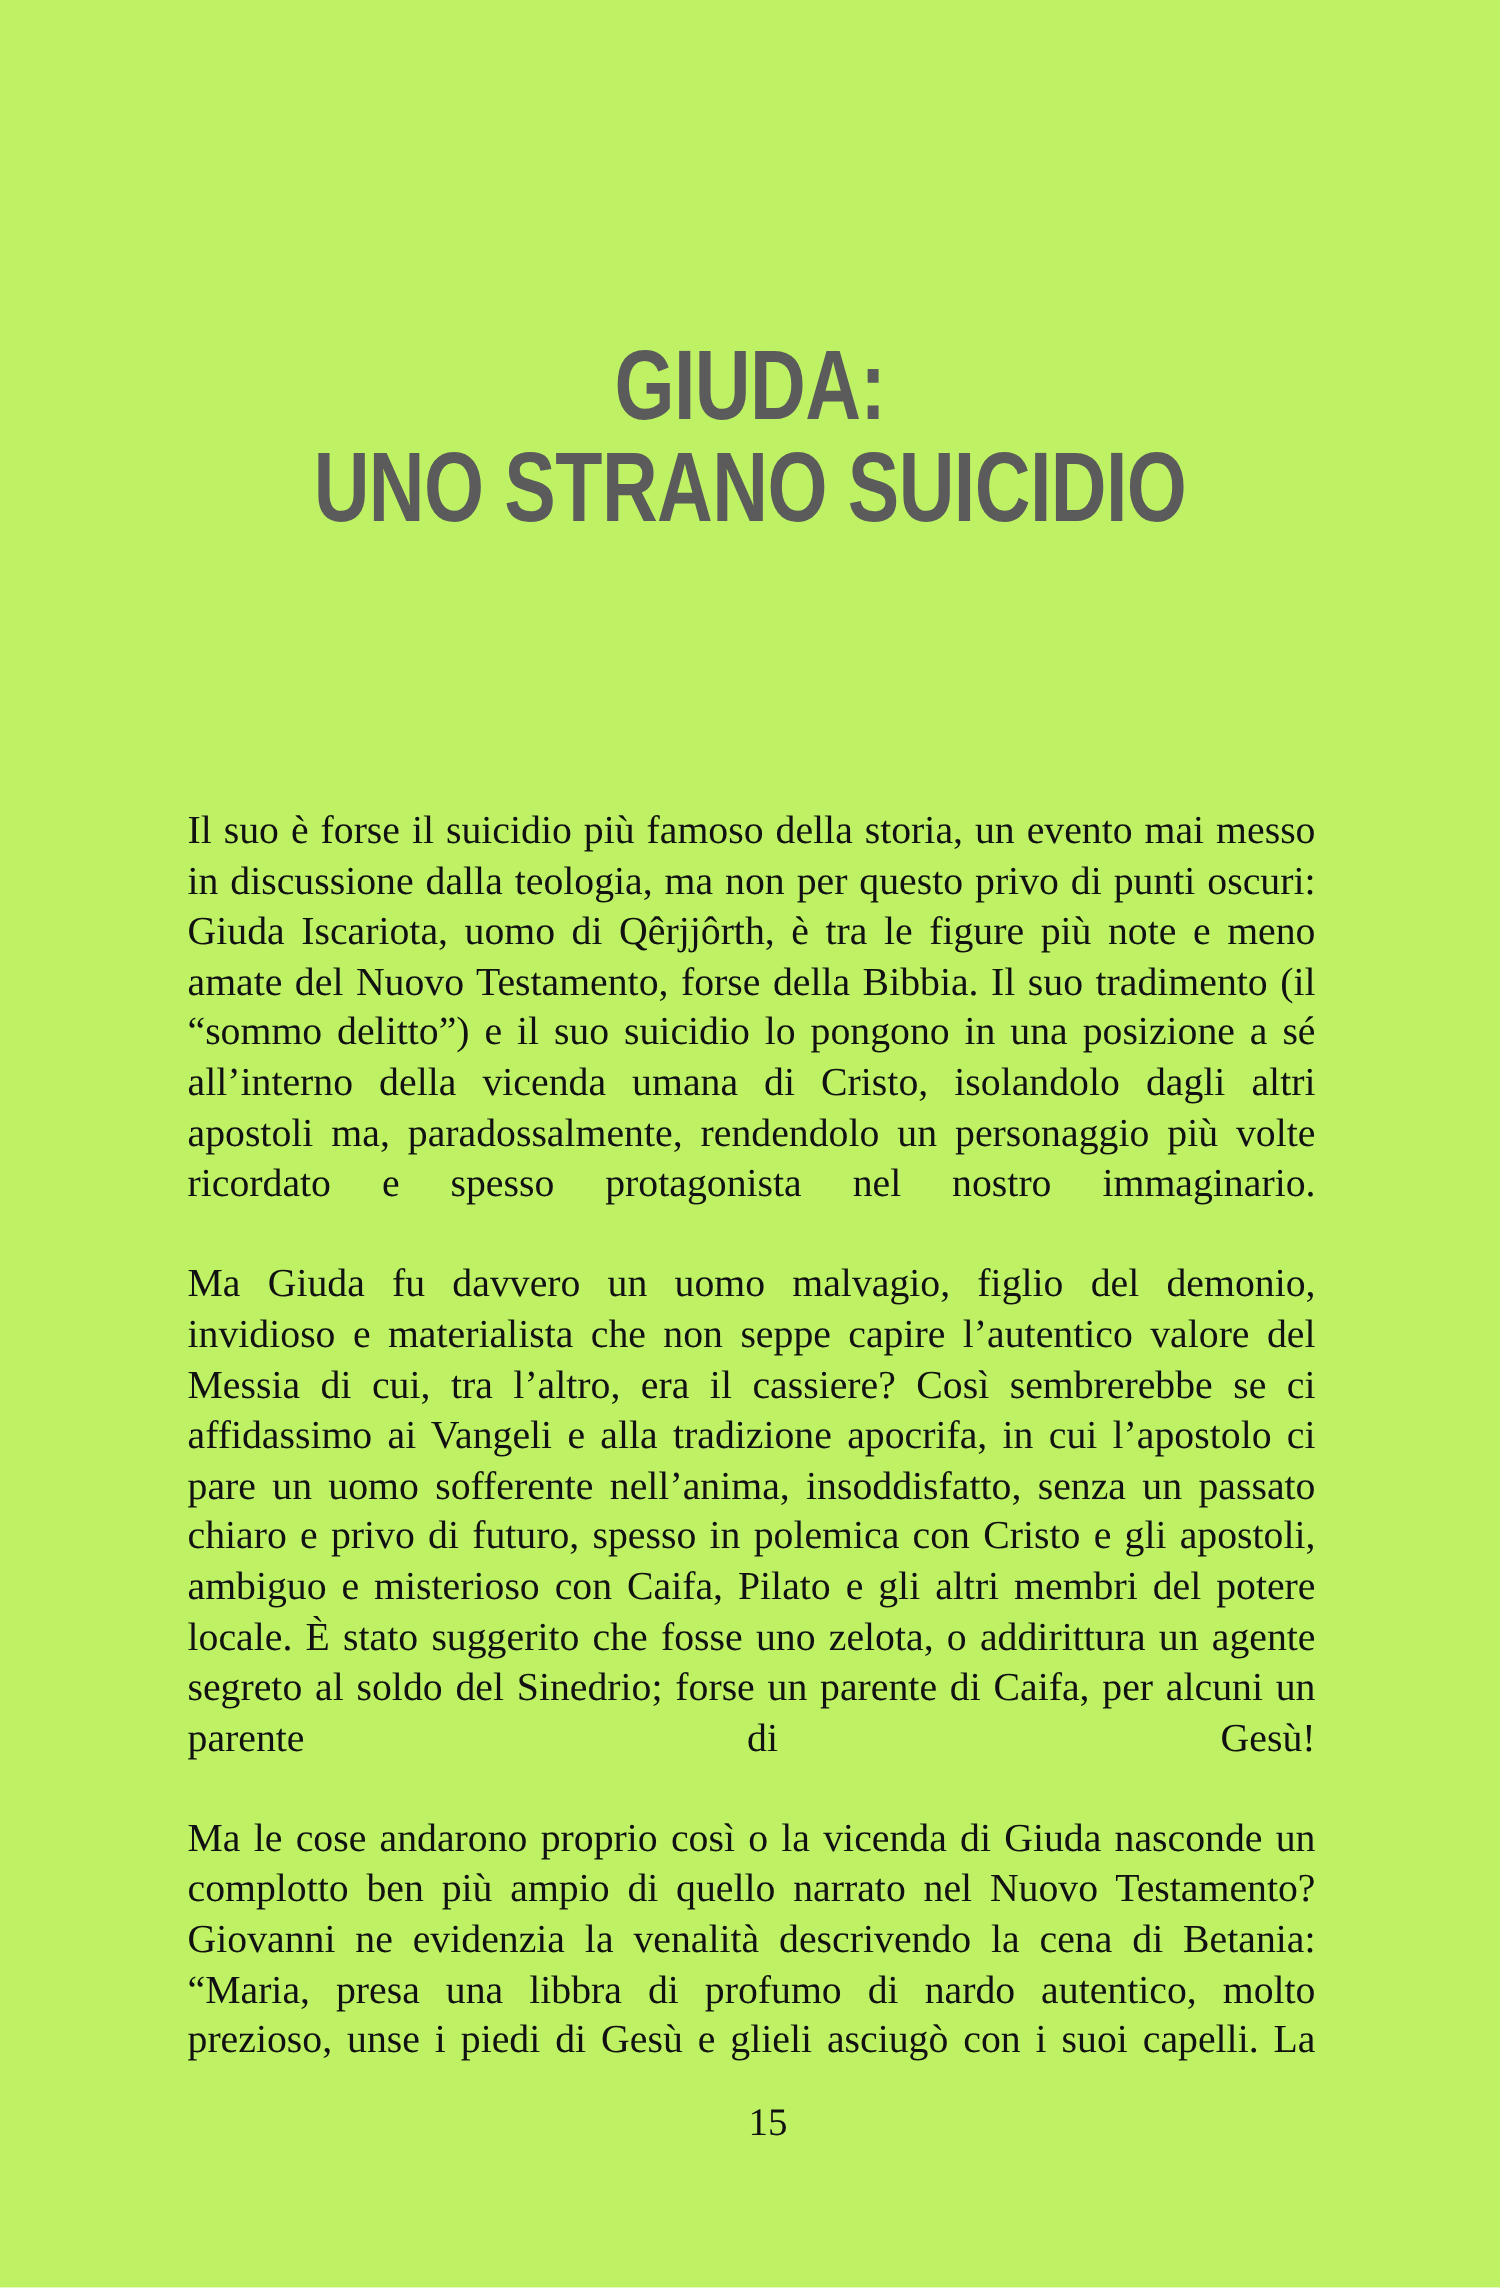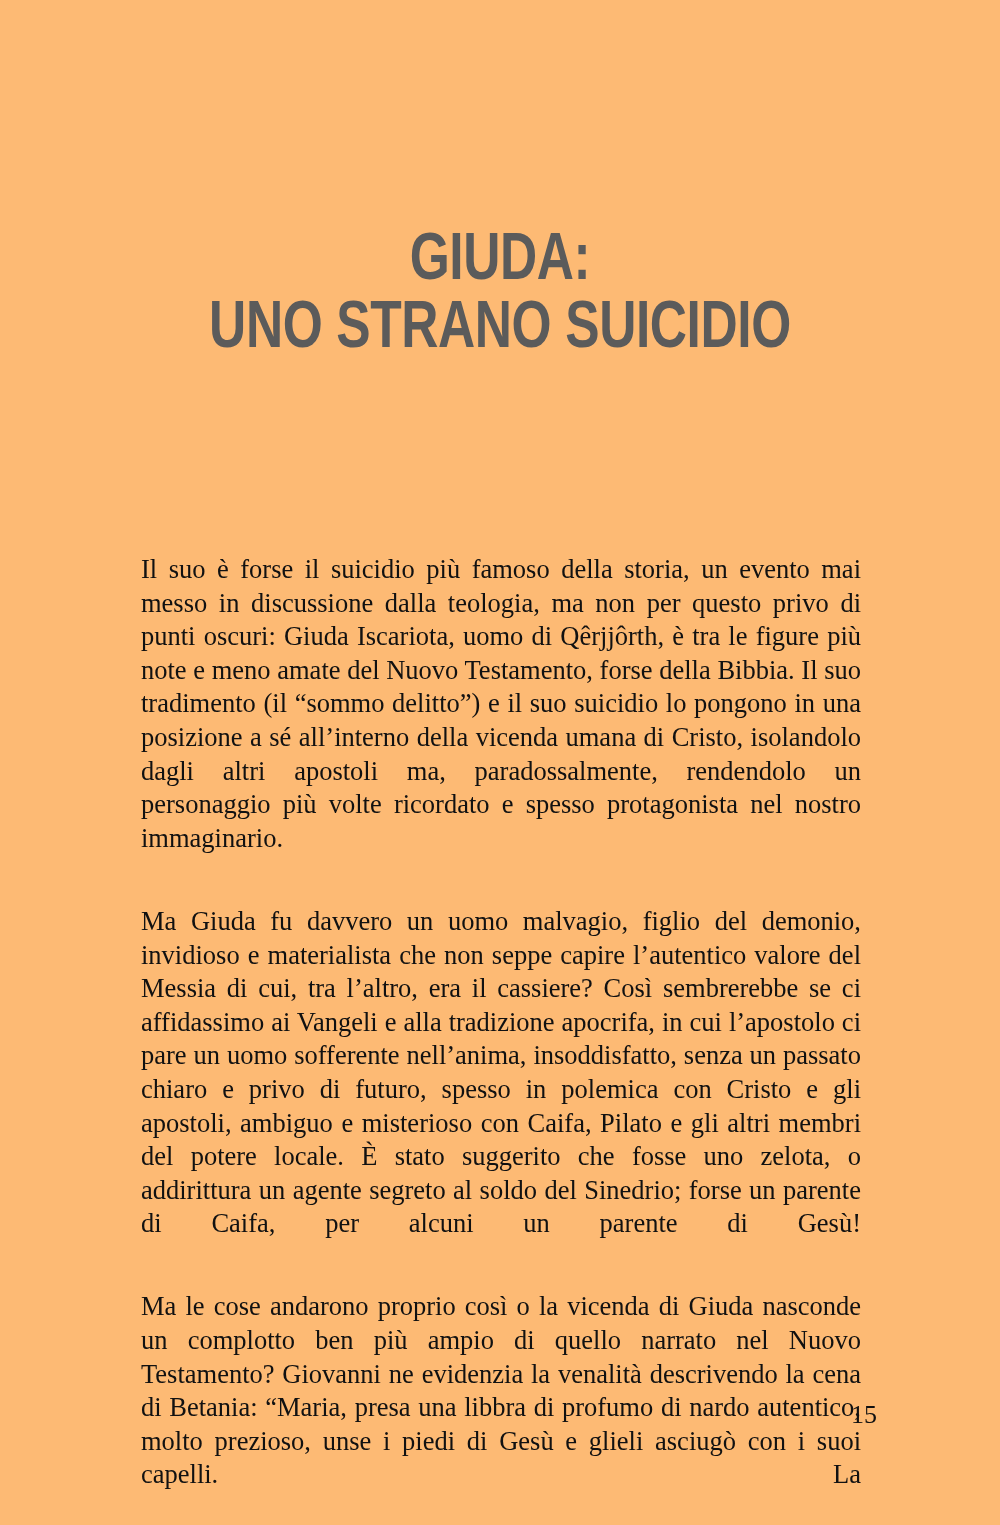--- a/index.html
+++ b/index.html
@@ -11,21 +11,21 @@
   body {
     font-family: "Liberation Serif", "DejaVu Serif", serif;
     color: #000000;
     -webkit-font-smoothing: antialiased;
   }
 
   .page {
     position: relative;
     width: 1000px;
     height: 1525px;
-    background: #fdba74;
+    background: #bef264;
     overflow: hidden;
     box-sizing: border-box;
   }
 
   
   .chapter-title {
     position: absolute;
     left: 125px;
     top: 178px;
     width: 750px;
@@ -62,21 +62,21 @@
     font-family: "Liberation Serif", "DejaVu Serif", serif;
     font-size: 26.5px;
     line-height: 33.6px;
     text-align: justify;
     text-justify: inter-word;
     color: #111111;
     hyphens: none;
   }
 
   .body-text p {
-    margin: 16px;
+    margin: 0;
     padding: 0;
     text-indent: 0;
     text-align: justify;
   }
 
   
   .body-text p:last-child {
     text-align: justify;
   }
 
@@ -86,24 +86,24 @@
     width: 100%;
   }
 
   .body-text p:last-child::after {
     width: 100%;
   }
 
   
   .folio {
     position: absolute;
-    left: 125px;
+    left: 136px;
     top: 1400px;
     width: 752px;
-    text-align: right;
+    text-align: center;
     font-family: "Liberation Serif", "DejaVu Serif", serif;
     font-size: 26px;
     line-height: 30px;
     color: #111111;
   }
 </style>
 </head>
 <body>
 
 <div class="page">

